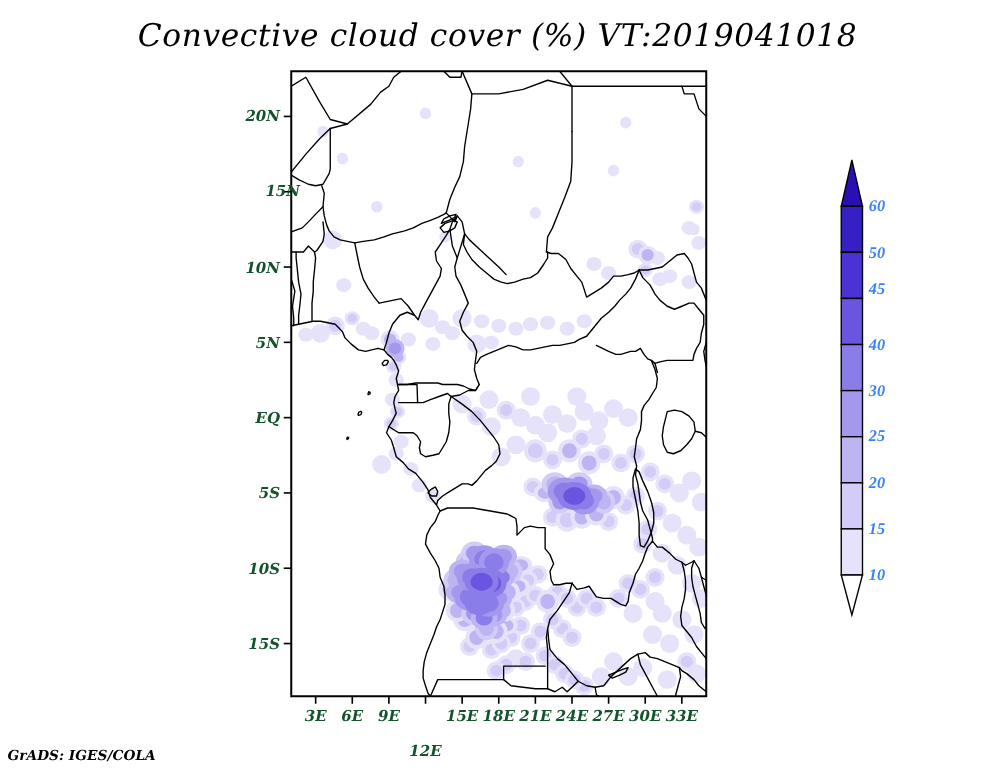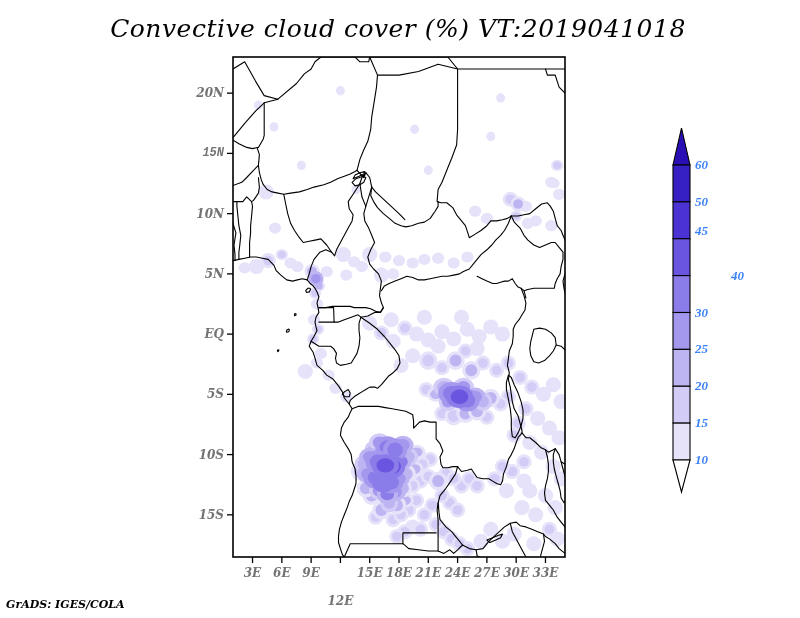--- a/index.html
+++ b/index.html
@@ -43,21 +43,21 @@
     font-weight: bold;
     font-size: 11px;
     color: #000000;
   }
   .axis-label {
     position: absolute;
     font-family: "DejaVu Serif", serif;
     font-style: italic;
     font-weight: bold;
     font-size: 12px;
-    color: #737373;
+    color: #14532d;
     white-space: nowrap;
   }
   .ylabel { text-align: right; transform: translate(-100%, -50%); }
   .xlabel { transform: translate(-50%, 0); }
   .cb-label {
     position: absolute;
     font-family: Liberation Serif, serif;
     font-style: italic;
     font-weight: bold;
     font-size: 13px;
@@ -585,33 +585,33 @@
     <div class="axis-label xlabel" style="left: 311.118px; top: 566px;">9E</div>
     <div class="axis-label xlabel" style="left: 340.412px; top: 566px; margin-top: 28px;">12E</div>
     <div class="axis-label xlabel" style="left: 369.706px; top: 566px;">15E</div>
     <div class="axis-label xlabel" style="left: 399px; top: 566px;">18E</div>
     <div class="axis-label xlabel" style="left: 428.294px; top: 566px;">21E</div>
     <div class="axis-label xlabel" style="left: 457.588px; top: 566px;">24E</div>
     <div class="axis-label xlabel" style="left: 486.882px; top: 566px;">27E</div>
     <div class="axis-label xlabel" style="left: 516.176px; top: 566px;">30E</div>
     <div class="axis-label xlabel" style="left: 545.471px; top: 566px;">33E</div>
     <div class="axis-label ylabel" style="left: 224px; top: 93.1446px;">20N</div>
-    <div class="axis-label ylabel" style="left: 224px; top: 153.386px; font-family: Liberation Mono, monospace;">15N</div>
+    <div class="axis-label ylabel" style="left: 240px; top: 153.386px;">15N</div>
     <div class="axis-label ylabel" style="left: 224px; top: 213.627px;">10N</div>
     <div class="axis-label ylabel" style="left: 224px; top: 273.867px;">5N</div>
     <div class="axis-label ylabel" style="left: 224px; top: 334.108px;">EQ</div>
     <div class="axis-label ylabel" style="left: 224px; top: 394.349px;">5S</div>
     <div class="axis-label ylabel" style="left: 224px; top: 454.59px;">10S</div>
     <div class="axis-label ylabel" style="left: 224px; top: 514.831px;">15S</div>
   </div>
 <div id="cb-labels">
     <div class="cb-label" style="left: 695px; top: 460px;">10</div>
     <div class="cb-label" style="left: 695px; top: 423.125px;">15</div>
     <div class="cb-label" style="left: 695px; top: 386.25px;">20</div>
     <div class="cb-label" style="left: 695px; top: 349.375px;">25</div>
     <div class="cb-label" style="left: 695px; top: 312.5px;">30</div>
-    <div class="cb-label" style="left: 695px; top: 275.625px; margin-left: 36px;">40</div>
+    <div class="cb-label" style="left: 695px; top: 275.625px;">40</div>
     <div class="cb-label" style="left: 695px; top: 231px;">45</div>
     <div class="cb-label" style="left: 695px; top: 201.875px;">50</div>
     <div class="cb-label" style="left: 695px; top: 165px;">60</div>
   </div>
 
 <div class="footer">GrADS: IGES/COLA</div>
 
 </body></html>

